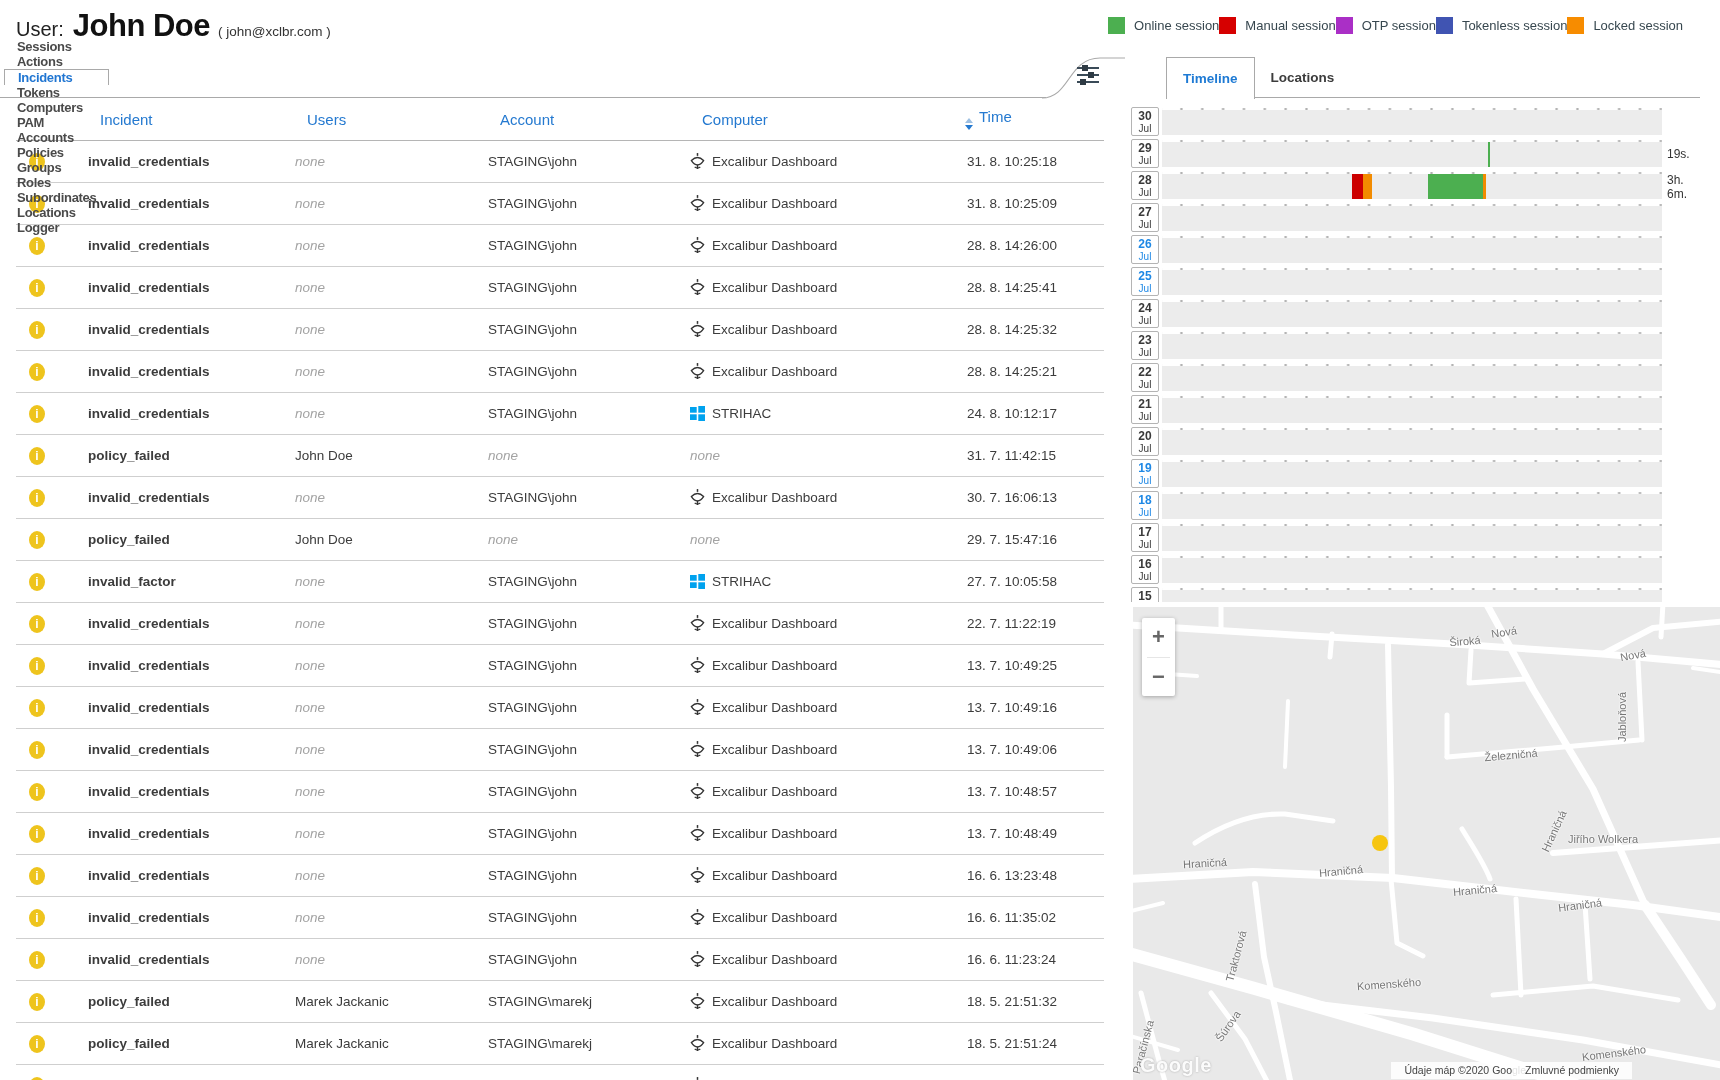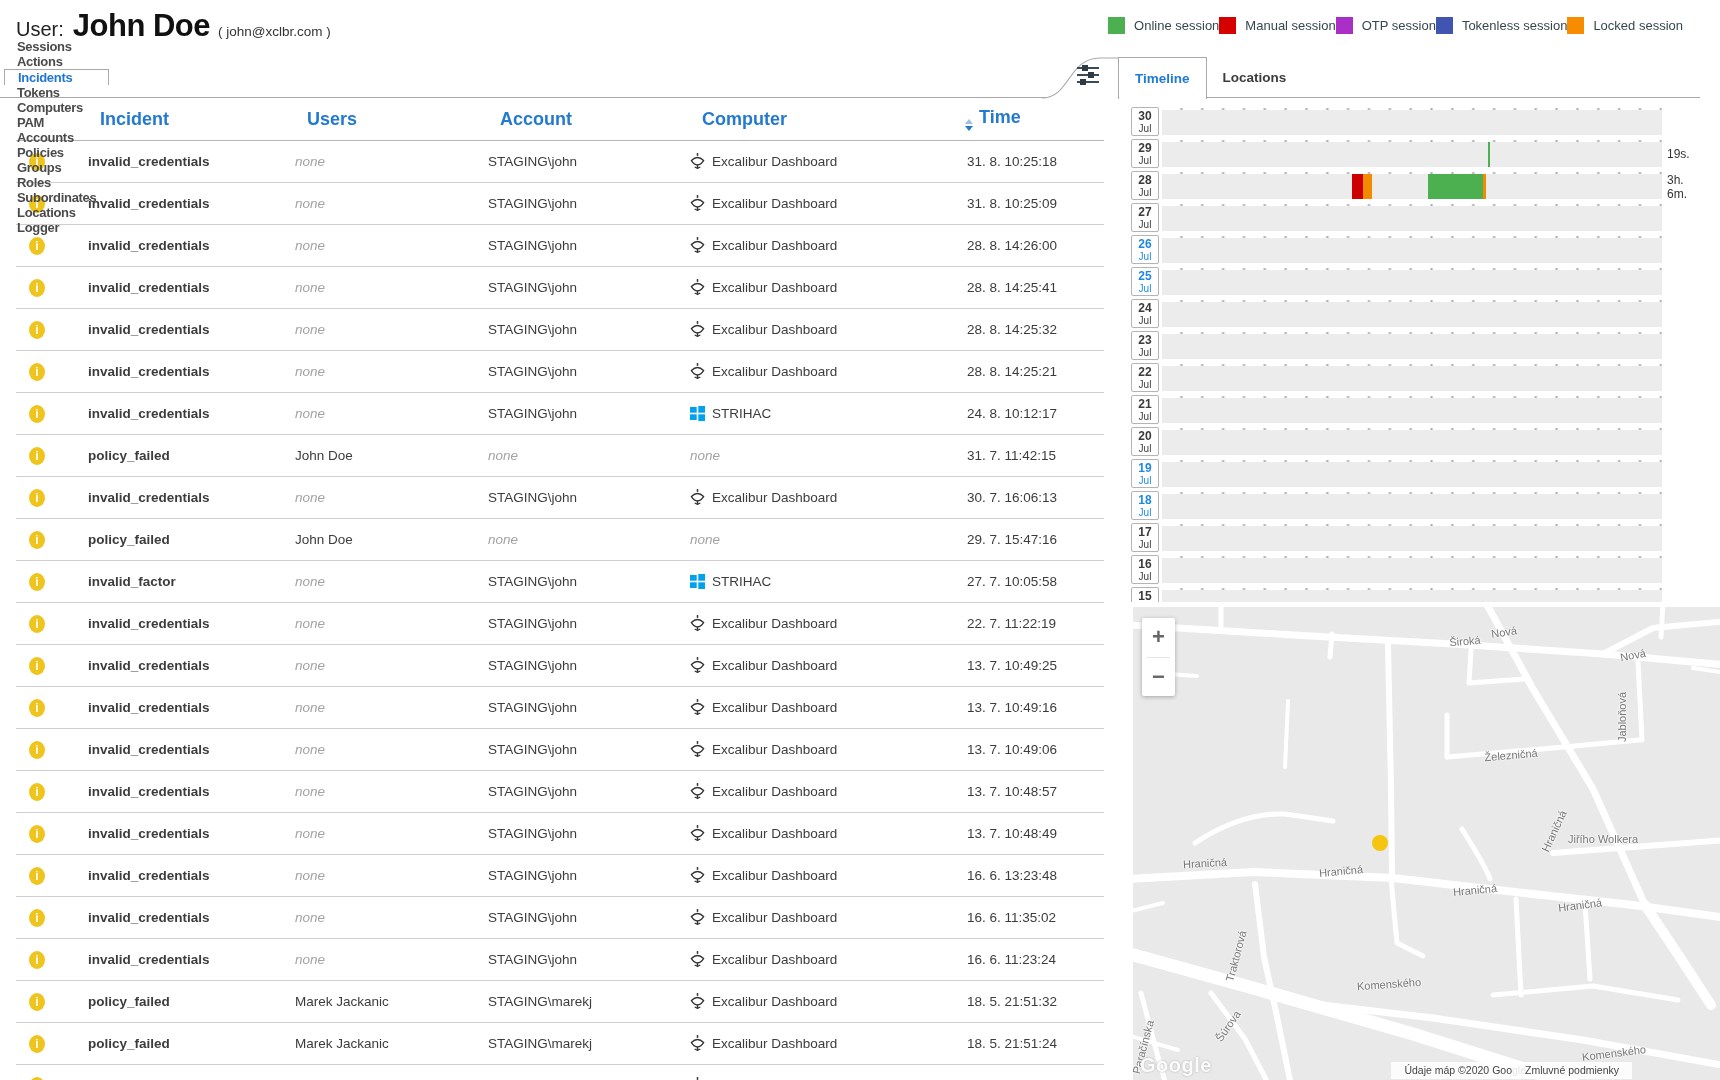--- a/index.html
+++ b/index.html
@@ -24,29 +24,29 @@
   .tab { padding:0 13px; font-size:13px; font-weight:bold; color:#4a4a4a; letter-spacing:-.3px;
          display:flex; align-items:center; height:41px; cursor:pointer; }
   .tab.active { color:#2176d2; background:#fff; border:1px solid #a9a9a9; border-bottom:none; height:42px; }
   #corner-curve { position:absolute; left:1040px; top:54px; z-index:2; }
   #filter-btn { position:absolute; left:1076px; top:62px; width:24px; height:26px; cursor:pointer; z-index:4; }
 
   
   #rtabs { position:absolute; left:1118px; top:57px; height:41px; display:flex; z-index:3; }
   .rtab { padding:0 16px; font-size:13.5px; font-weight:bold; color:#3c3c3c;
           display:flex; align-items:center; height:41px; cursor:pointer; }
-  .rtab.active { color:#1e7ad4; background:#fff; border:1px solid #a9a9a9; border-bottom:none; height:42px; }
+  .rtab.active { color:#1e7ad4; background:#fff; border:1px solid #a9a9a9; border-bottom:none; height:42px;margin-left:48px; }
   #rtabline { position:absolute; left:1196px; top:97px; width:504px; border-top:1px solid #a9a9a9; }
 
   
   #table { position:absolute; left:16px; top:98px; width:1088px; }
   .trow { display:grid; grid-template-columns:72px 207px 193px 202px 277px 137px;
           align-items:center; height:42px; border-bottom:1px solid #cfcfcf; }
   .trow.head { height:43px; border-bottom:1px solid #b5b5b5; }
-  .hcell { font-size:18px; font-weight:bold; color:#2479d0; cursor:pointer;padding-left:12px; }
+  .hcell { font-size:15px; font-weight:normal; color:#2479d0; cursor:pointer;padding-left:12px; }
   .cell  { font-size:13.5px; color:#3c3c3c; overflow:hidden; white-space:nowrap; }
   .cell.inc { font-weight:bold; }
   .cell.none { font-style:italic; color:#a3a3a3; }
   .iconcell { padding-left:13px; }
   .info-ic { display:inline-block; width:16px; height:18px; border-radius:50%;
              background:#eec41d; color:#fff; font-weight:bold; font-size:12px;
              text-align:center; line-height:18px; }
   .comp { display:flex; align-items:center; gap:7px; }
   .sortico { display:inline-flex; flex-direction:column; gap:2px; margin-right:6px; vertical-align:-1px; }
   .sortico .up { width:0; height:0; border-left:4px solid transparent; border-right:4px solid transparent; border-bottom:5px solid #9dbfe2; }

